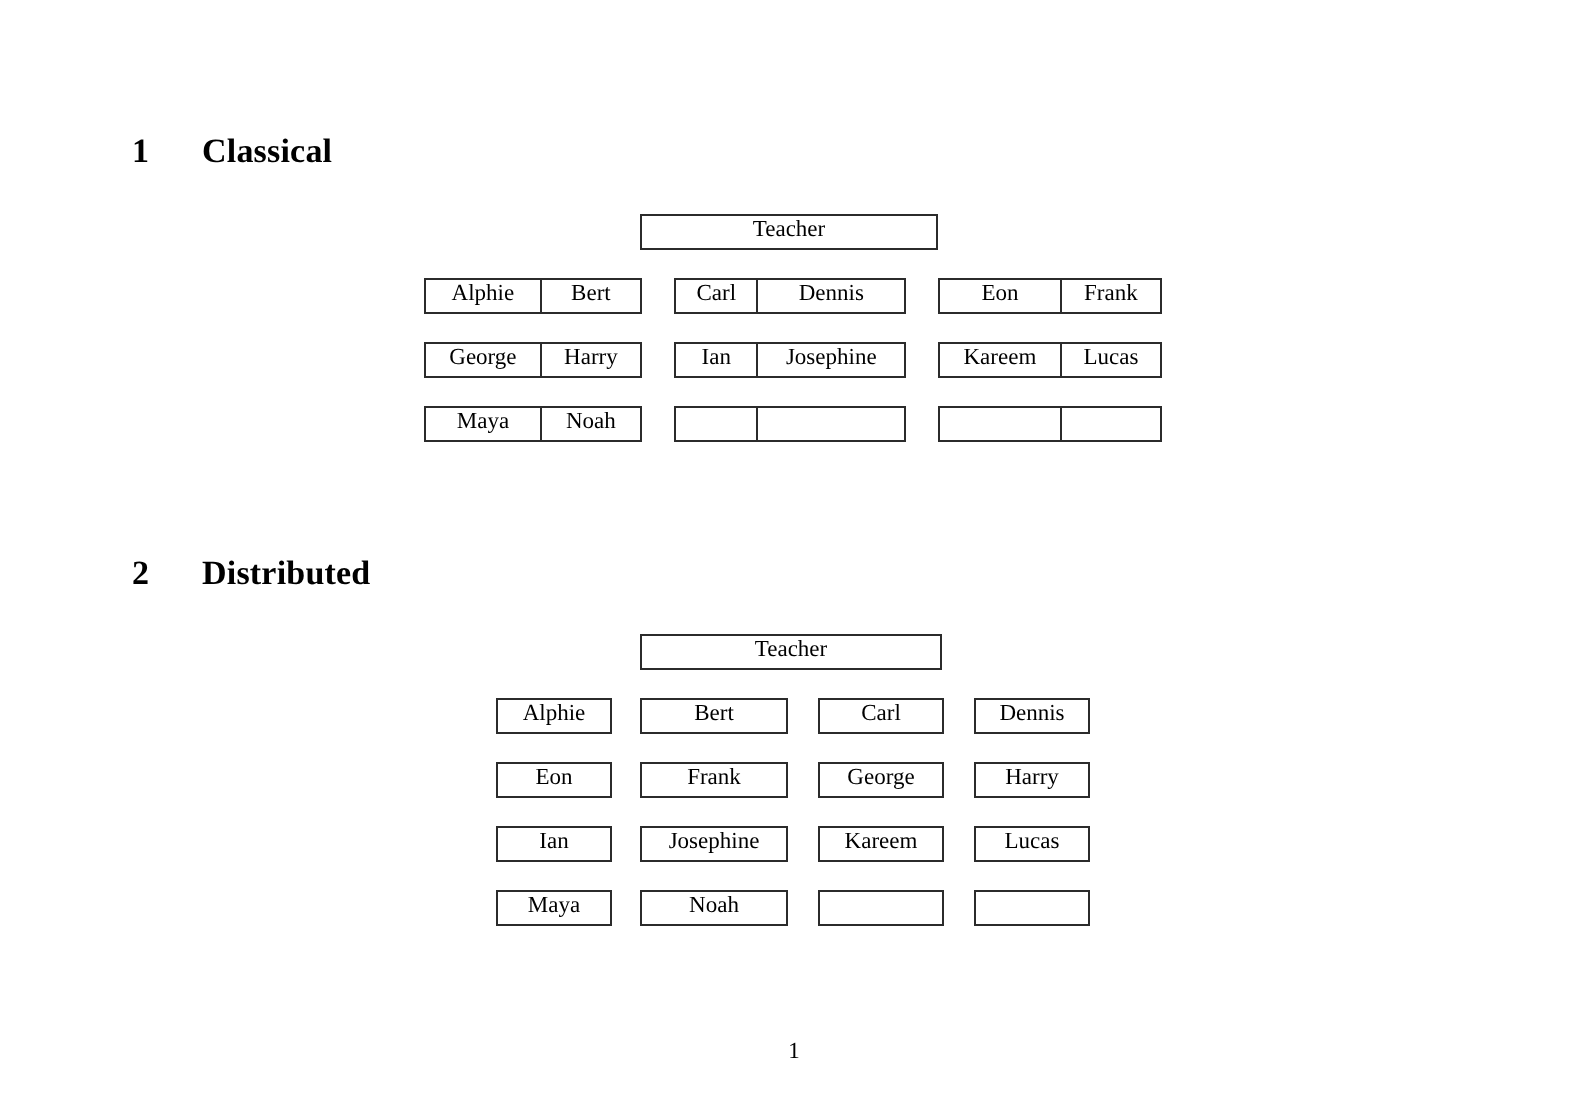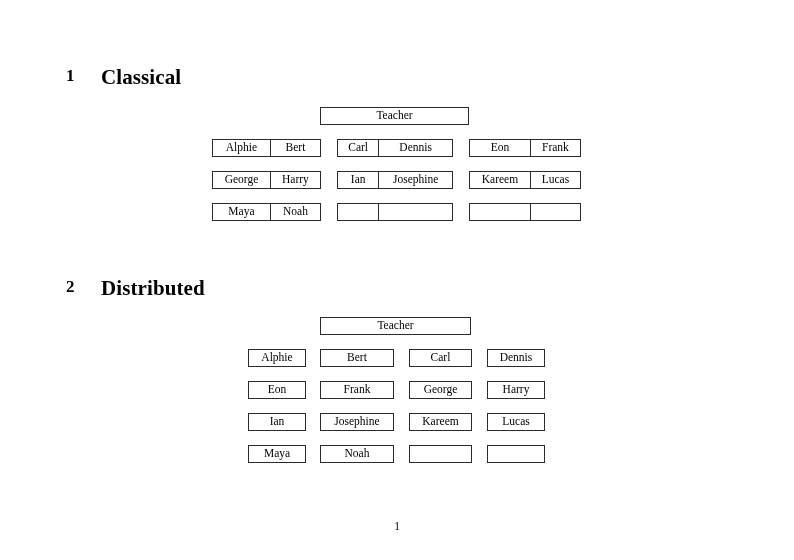--- a/index.html
+++ b/index.html
@@ -17,21 +17,21 @@
   }
   .page {
     position: absolute;
     left: 0; top: 0;
     width: 794px;
     height: 560px;
   }
   .section-heading {
     position: absolute;
     font-weight: bold;
-    font-size: 21px;
+    font-size: 17px;
     letter-spacing: 0.1px;
     white-space: nowrap;
     line-height: 1;
   }
   .section-num {
     position: absolute;
     font-weight: bold;
     font-size: 17px;
     line-height: 1;
   }

